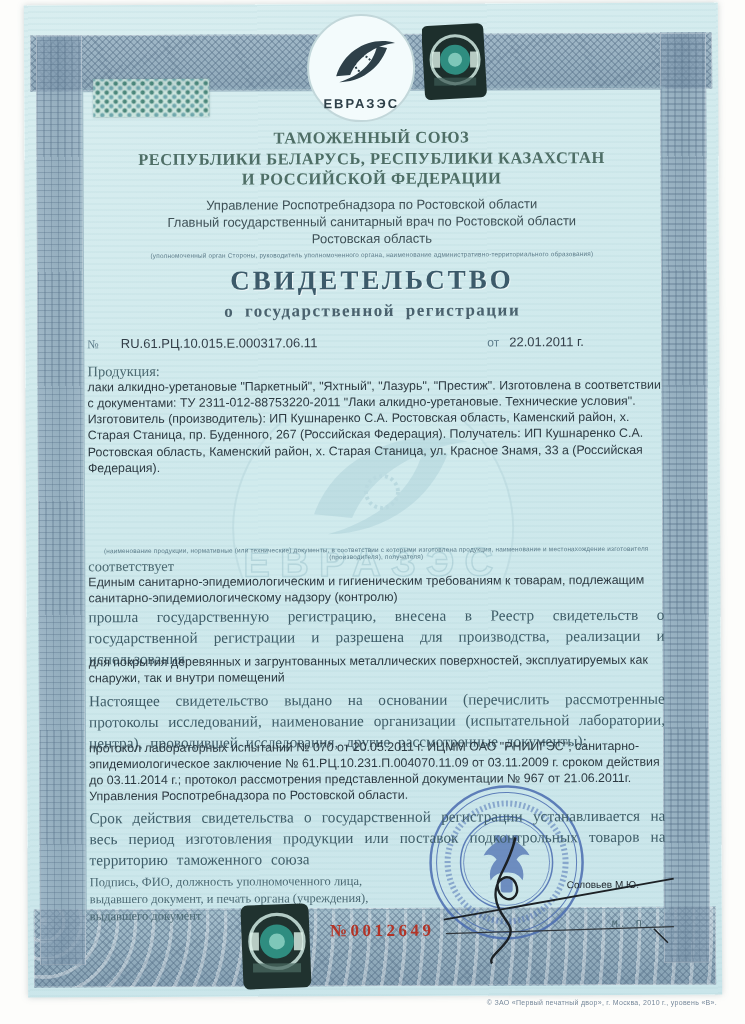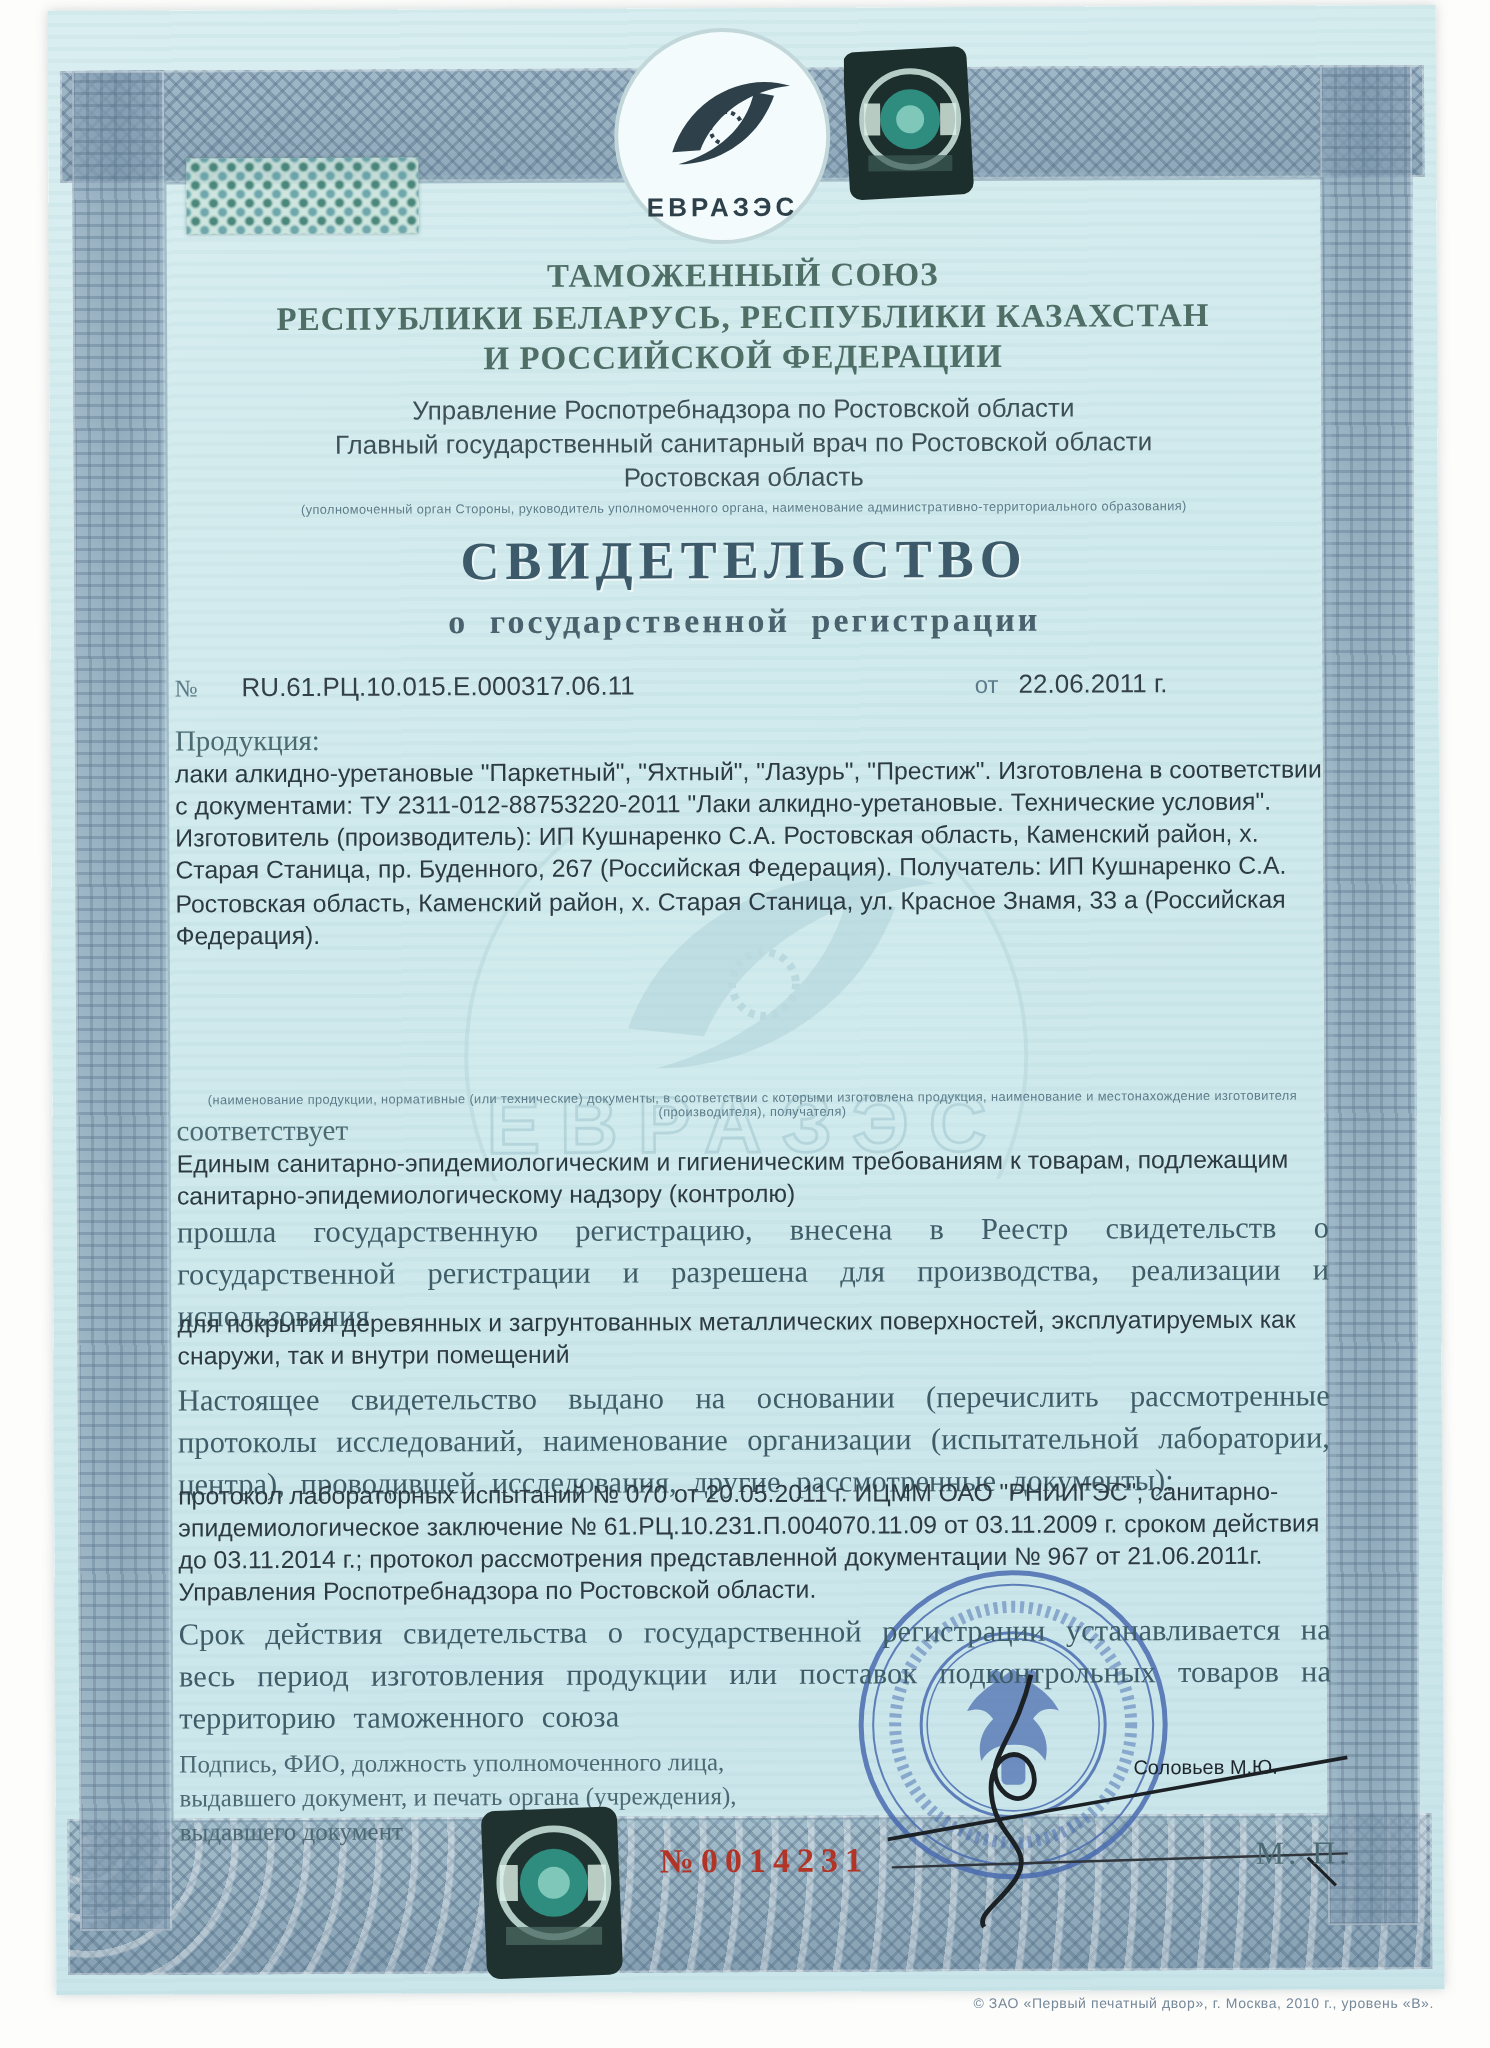--- a/index.html
+++ b/index.html
@@ -77,22 +77,22 @@
     background-image:
       radial-gradient(circle, rgba(52,118,106,.85) 1.6px, rgba(52,118,106,.25) 2.4px, transparent 3.2px),
       radial-gradient(circle, rgba(70,140,150,.7) 1.6px, rgba(70,140,150,.2) 2.4px, transparent 3.2px);
     background-size:9px 9px,9px 9px;background-position:0 0,4.5px 4.5px;
     box-shadow:0 0 2px rgba(80,110,110,.5);
   }
   .watermark{position:absolute;left:196px;top:414px;z-index:1;opacity:.5;}
   .stamp{position:absolute;left:399px;top:779px;z-index:4;opacity:.85;}
   .scrawl{position:absolute;left:368px;top:828px;z-index:7;}
   .signer{position:absolute;left:539px;top:876px;font-size:10px;color:#1d242a;z-index:8;}
-  .mp{position:absolute;left:600px;top:916px;font-family:Liberation Serif, serif;
-     font-size:16px;color:#4c6a74;letter-spacing:2px;z-index:8;}
+  .mp{position:absolute;left:584px;top:916px;font-family:Liberation Mono, monospace;
+     font-size:10px;color:#4c6a74;letter-spacing:2px;z-index:8;}
   .serial{position:absolute;left:302px;top:917px;z-index:8;
     font-family:"Liberation Serif","DejaVu Serif",serif;font-weight:bold;
     font-size:17px;color:#b23427;letter-spacing:3.5px;}
   .footer{position:absolute;right:28px;top:999px;font-size:7px;color:#76889a;letter-spacing:.3px;}
 </style>
 </head>
 <body>
 
 <div class="page">
 
@@ -136,21 +136,21 @@
       <div>Ростовская область</div>
     </div>
   </div>
 
   <div class="cap1 caption-tiny">(уполномоченный орган Стороны, руководитель уполномоченного органа, наименование административно-территориального образования)</div>
 
   <div class="title-main">СВИДЕТЕЛЬСТВО</div>
   <div class="title-sub">о государственной регистрации</div>
 
   <div class="number-row">
-    <span class="no-label">№</span><span>RU.61.РЦ.10.015.Е.000317.06.11</span><span class="date-label">от</span><span>22.06.2011 г.</span>
+    <span class="no-label">№</span><span>RU.61.РЦ.10.015.Е.000317.06.11</span><span class="date-label">от</span><span>22.01.2011 г.</span>
   </div>
 
   <div class="block serifpre label-pre" style="top:358px;">Продукция:</div>
   <div class="block typed" style="top:374px;">лаки алкидно-уретановые "Паркетный", "Яхтный", "Лазурь", "Престиж". Изготовлена в соответствии с документами: ТУ 2311-012-88753220-2011 "Лаки алкидно-уретановые. Технические условия". Изготовитель (производитель): ИП Кушнаренко С.А. Ростовская область, Каменский район, х. Старая Станица, пр. Буденного, 267 (Российская Федерация).  Получатель: ИП Кушнаренко С.А. Ростовская область, Каменский район, х. Старая Станица, ул. Красное Знамя, 33 а (Российская Федерация).</div>
 
   <div class="watermark">
     <svg width="302" height="172" viewBox="0 0 302 172">
       <circle cx="151" cy="110" r="140" fill="rgba(214,238,241,.55)" stroke="#b6d6dc" stroke-width="2"></circle>
       <path d="M92 96 C115 32 190 8 246 24 C195 30 148 58 130 100 Z" fill="#a8cdd6" opacity=".8"></path>
       <path d="M226 36 C206 88 156 116 106 116 C156 102 192 72 202 30 Z" fill="#a8cdd6" opacity=".8"></path>
@@ -195,21 +195,21 @@
     <svg width="290" height="135" viewBox="0 0 290 135">
       <path d="M48 88 L278 48" stroke="#1c2125" stroke-width="1.8" fill="none"></path>
       <path d="M50 102 L278 96" stroke="#30363b" stroke-width="1.2" fill="none"></path>
       <path d="M120 6 C112 40 96 48 104 62 C112 74 126 66 120 52 C114 40 98 46 100 66 C102 88 122 92 112 108 C104 120 92 126 96 132" stroke="#1c2125" stroke-width="2.4" fill="none"></path>
       <path d="M258 98 L272 112" stroke="#1c2125" stroke-width="1.6" fill="none"></path>
     </svg>
   </div>
   <div class="signer">Соловьев М.Ю.</div>
   <div class="mp">М. П.</div>
 
-  <div class="serial">№0014231</div>
+  <div class="serial">№0012649</div>
 
   <div class="holo" style="left:212px;top:897px;">
     <svg width="74" height="90" viewBox="0 0 74 90">
       <rect x="2" y="3" width="68" height="84" rx="7" fill="#20322f" transform="rotate(-2 37 45)"></rect>
       <circle cx="37" cy="40" r="27" fill="none" stroke="#cfe8e0" stroke-width="3.4" opacity=".85"></circle>
       <circle cx="37" cy="40" r="17" fill="#2f8d80"></circle>
       <circle cx="37" cy="40" r="8" fill="#9fe0d2" opacity=".7"></circle>
       <rect x="10" y="31" width="9" height="18" fill="#dff2ea" opacity=".8"></rect>
       <rect x="54" y="31" width="9" height="18" fill="#dff2ea" opacity=".8"></rect>
       <rect x="13" y="62" width="48" height="9" fill="#4a6a62" opacity=".75"></rect>

